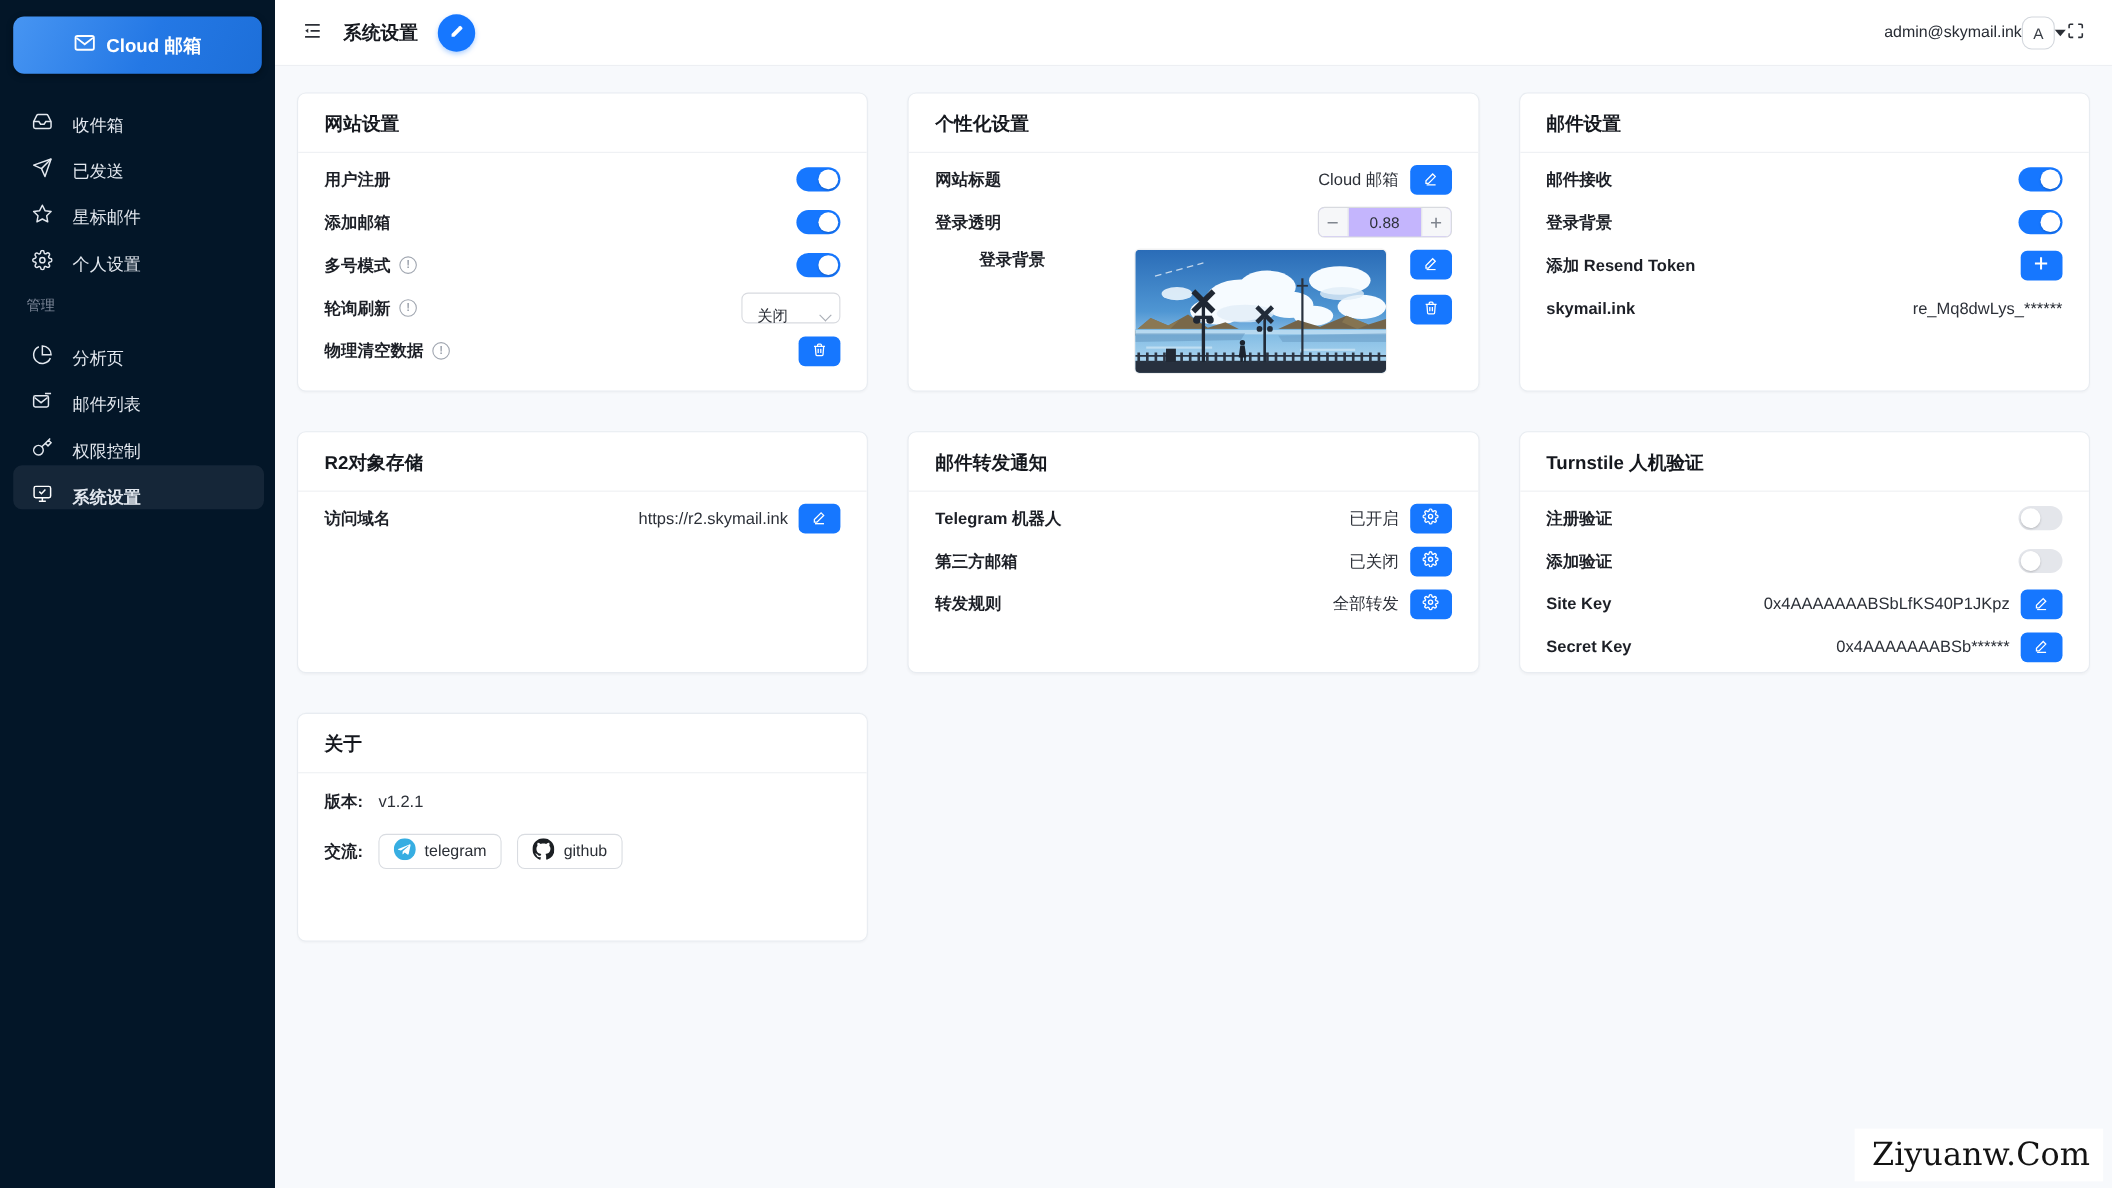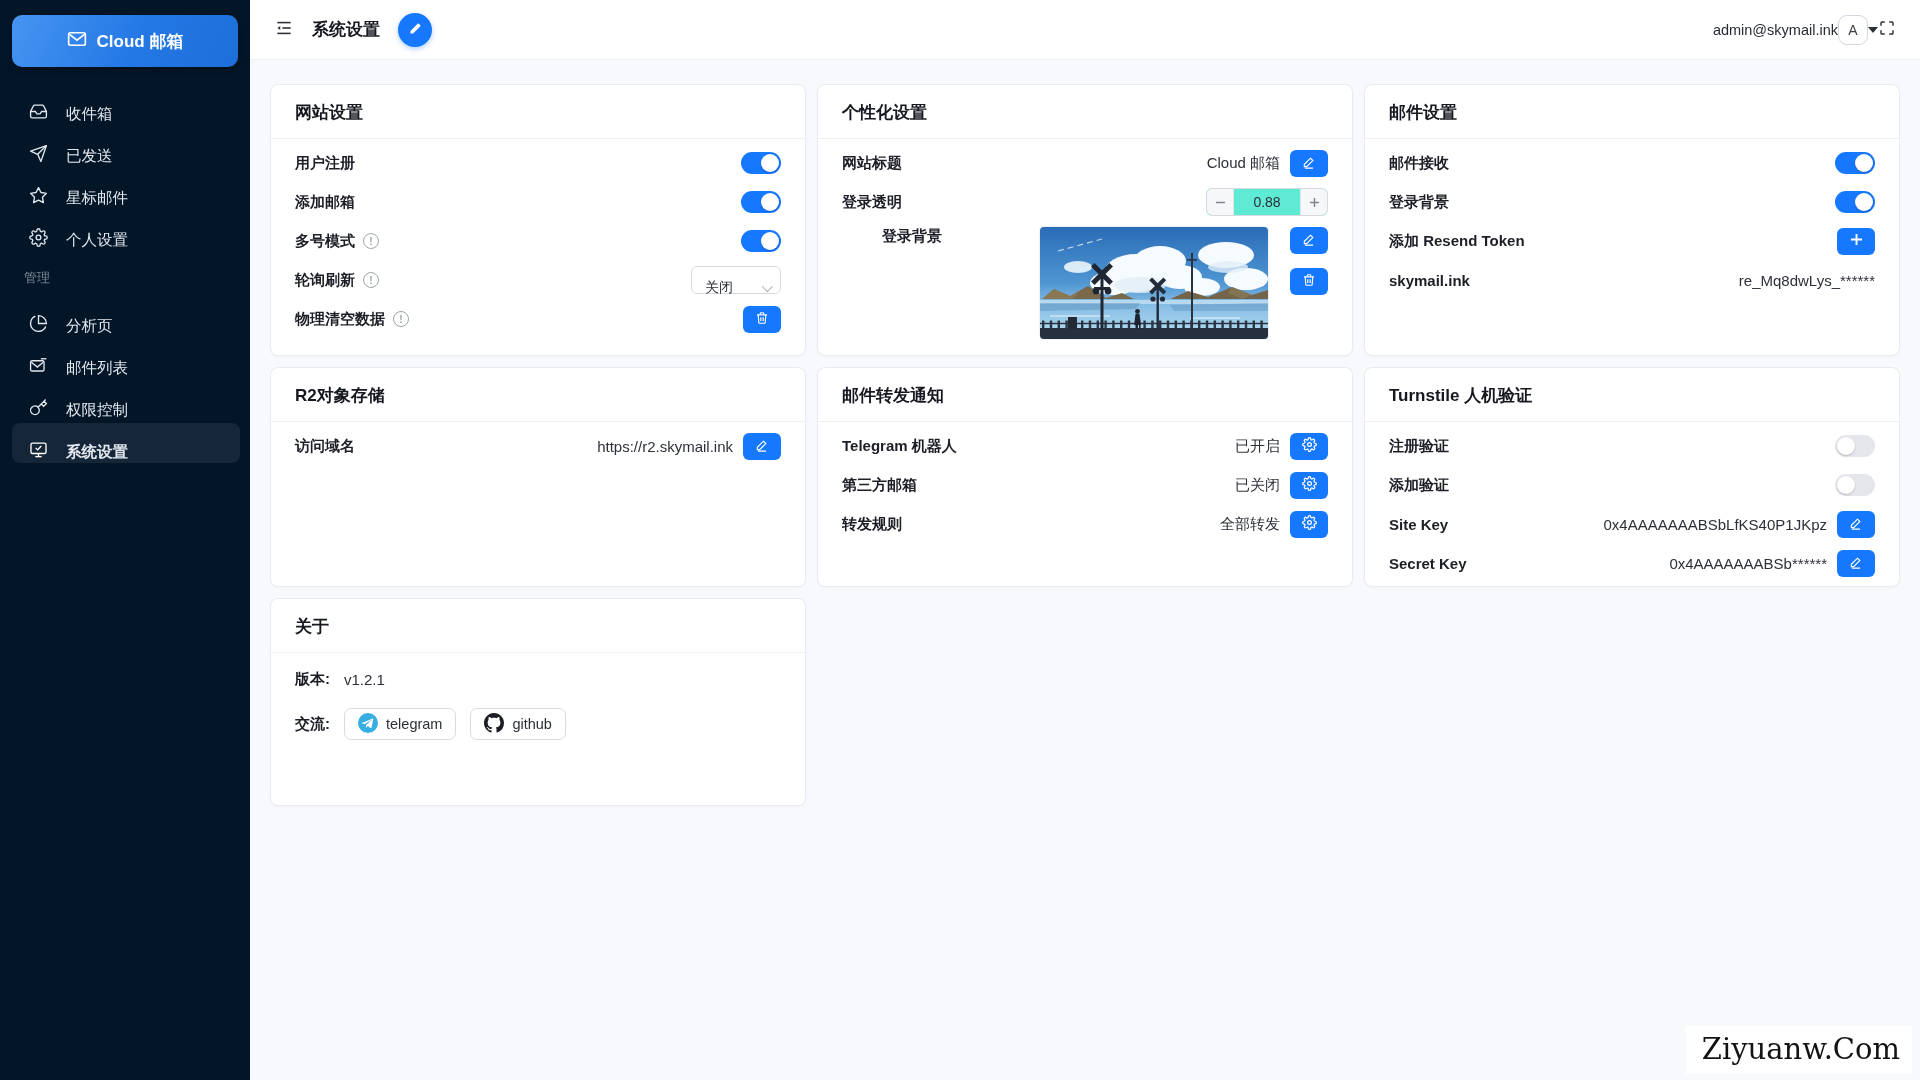--- a/index.html
+++ b/index.html
@@ -31,21 +31,21 @@
   .topbar-right { display:flex; align-items:center; gap:0; }
   .account-email { font-size:14.5px; color:#272b33; }
   .avatar { width:30px; height:30px; border:1px solid #d3d7dd; border-radius:9px; background:#fff;
     display:flex; align-items:center; justify-content:center; font-size:14px; color:#3a3f47; cursor:pointer; }
   .caret { width:0; height:0; border-left:5px solid transparent; border-right:5px solid transparent;
     border-top:6px solid #2b2f36; cursor:pointer; }
   .icon-btn { background:none; border:none; cursor:pointer; display:flex; align-items:center; }
 
   
   .content { padding:24px 20px; display:grid; grid-template-columns:repeat(3,1fr);
-    grid-template-rows:272px 220px 208px; gap:11px; }
+    grid-template-rows:272px 220px 208px; gap:36px; }
   .card { background:#fff; border:1px solid #e8ecf1; border-radius:8px; overflow:hidden;
     box-shadow:0 1px 2px rgba(16,24,40,.03); }
   .card-title { padding:16px 24px 14px 24px; border-bottom:1px solid #eef0f3;
     font-size:17px; font-weight:bold; color:#15181e; }
   .card-body { padding:10px 24px 0 24px; }
   .crow { display:flex; align-items:center; justify-content:space-between; min-height:28px; margin-bottom:11px; }
   .crow.top-align { align-items:flex-start;margin-left:40px; }
   .lbl { font-size:15px; font-weight:bold; color:#1c1f26; display:flex; align-items:center; gap:8px; }
   .val { font-size:15px; color:#2c3038; }
   .ctrl { display:flex; align-items:center; gap:10px; }
@@ -58,21 +58,21 @@
     box-shadow:0 1px 2px rgba(0,0,0,.2); }
   .toggle.on .knob { right:2px; } .toggle.off .knob { left:2px; }
 
   .btn-blue { min-width:38px; height:27px; padding:0 10px; background:#1677ff; border:none; border-radius:6px;
     display:flex; align-items:center; justify-content:center; cursor:pointer; }
   .select { width:90px; height:28px; border:1px solid #d8dadf; border-radius:6px; background:#fff;
     display:flex; align-items:center; justify-content:space-between; padding:16px 10px 0 13px;
     font-size:14px; color:#2c3038; cursor:pointer; }
   .chev { width:8px; height:8px; border-right:1.6px solid #a8adb5; border-bottom:1.6px solid #a8adb5;
     transform:rotate(45deg) translateY(-2px); }
-  .stepper { display:flex; height:28px; border:1px solid #d8dadf; border-radius:6px; overflow:hidden; background:#5eead4; }
+  .stepper { display:flex; height:28px; border:1px solid #d8dadf; border-radius:6px; overflow:hidden; background:#c4b5fd; }
   .step-btn { width:27px; display:flex; align-items:center; justify-content:center; background:#f6f7f9; cursor:pointer; }
   .step-btn.minus { border-right:1px solid #e3e5e9; } .step-btn.plus { border-left:1px solid #e3e5e9; }
   .step-val { width:66px; display:flex; align-items:center; justify-content:center; font-size:14px; color:#2c3038; }
 
   .info-i { width:16px; height:16px; border:1.3px solid #a0a6b0; border-radius:50%;
     display:inline-flex; align-items:center; justify-content:center; font-size:10.5px; color:#a0a6b0;
     font-weight:bold; cursor:pointer; }
   .bg-preview { width:228px; height:112px; border-radius:4px; overflow:hidden; display:block;
     box-shadow:0 0 0 1px rgba(0,0,0,.06); }
   .bg-btn-col { display:flex; flex-direction:column; gap:14px; margin-left:12px; }

